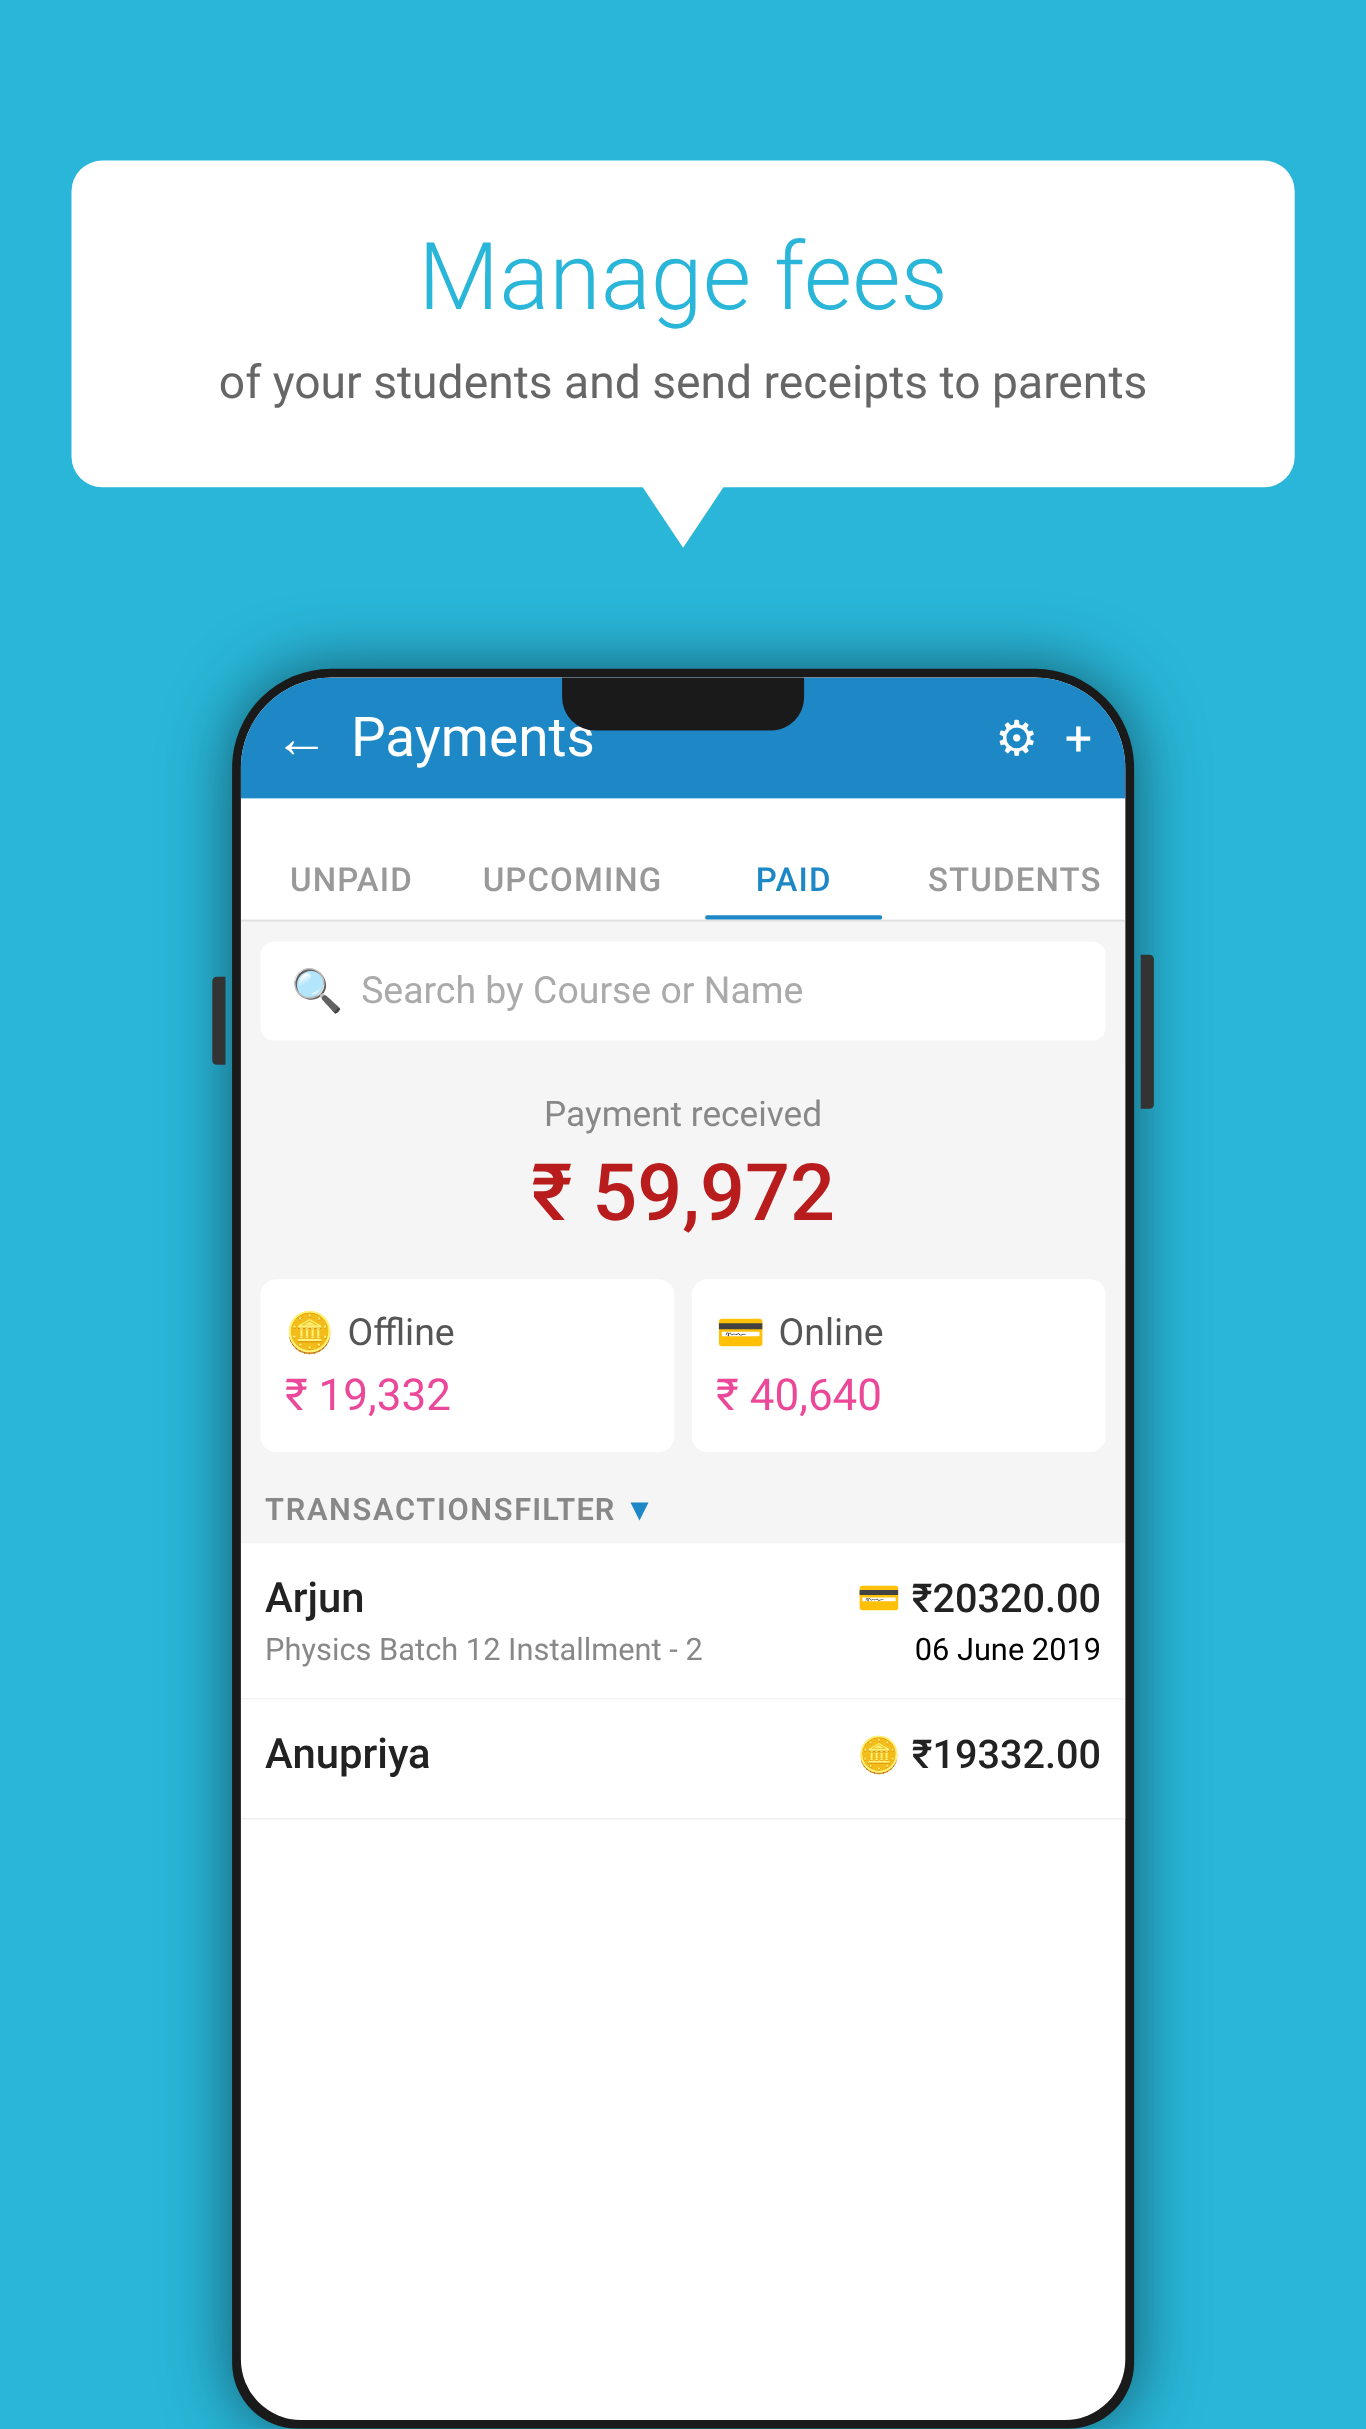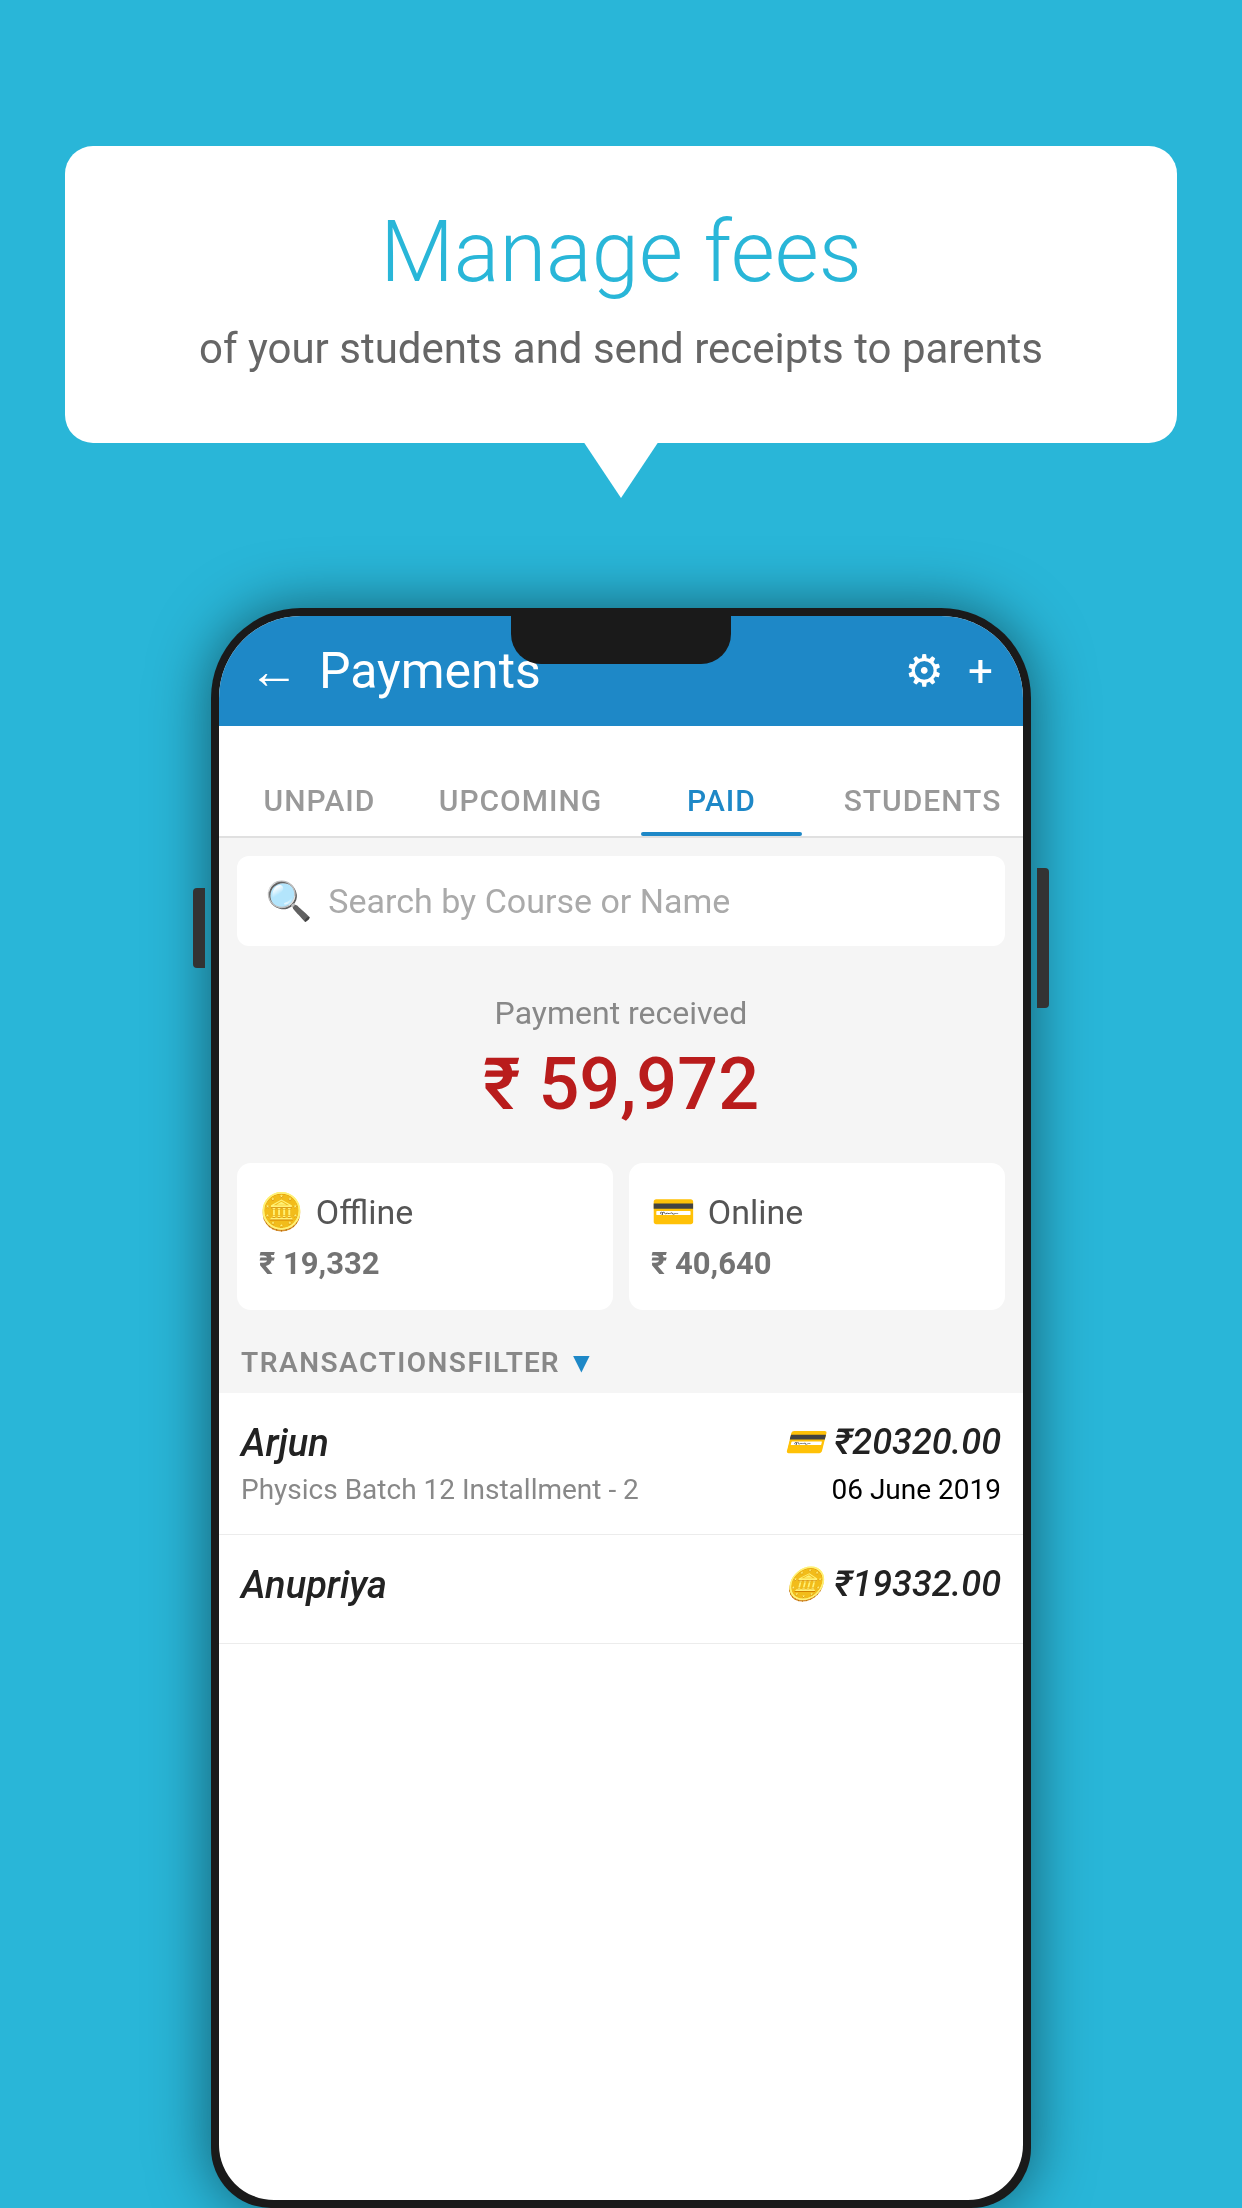--- a/index.html
+++ b/index.html
@@ -260,23 +260,23 @@
       font-size: 36px;
       color: #555;
     }
 
     .payment-card-label {
       font-size: 34px;
       color: #555;
     }
 
     .payment-card-amount {
-      font-size: 31px;
-      font-weight: 700;
-      color: #737373;
+      font-size: 40px;
+      font-weight: 400;
+      color: #ec4899;
     }
 
     
     .transactions-header {
       display: flex;
       justify-content: flex-start;
       align-items: center;
       padding: 20px 22px 14px;
     }
 
@@ -305,23 +305,22 @@
     
     .transaction-row {
       background: white;
       padding: 28px 22px;
       border-bottom: 1px solid #ececec;
     }
 
     .transaction-top {
       display: flex;
       justify-content: space-between;
-      align-items: flex-start;
+      align-items: center;
       margin-bottom: 8px;
-      font-style: italic;
     }
 
     .transaction-name {
       font-size: 38px;
       font-weight: 500;
       color: #222;
     }
 
     .transaction-amount-wrap {
       display: flex;

